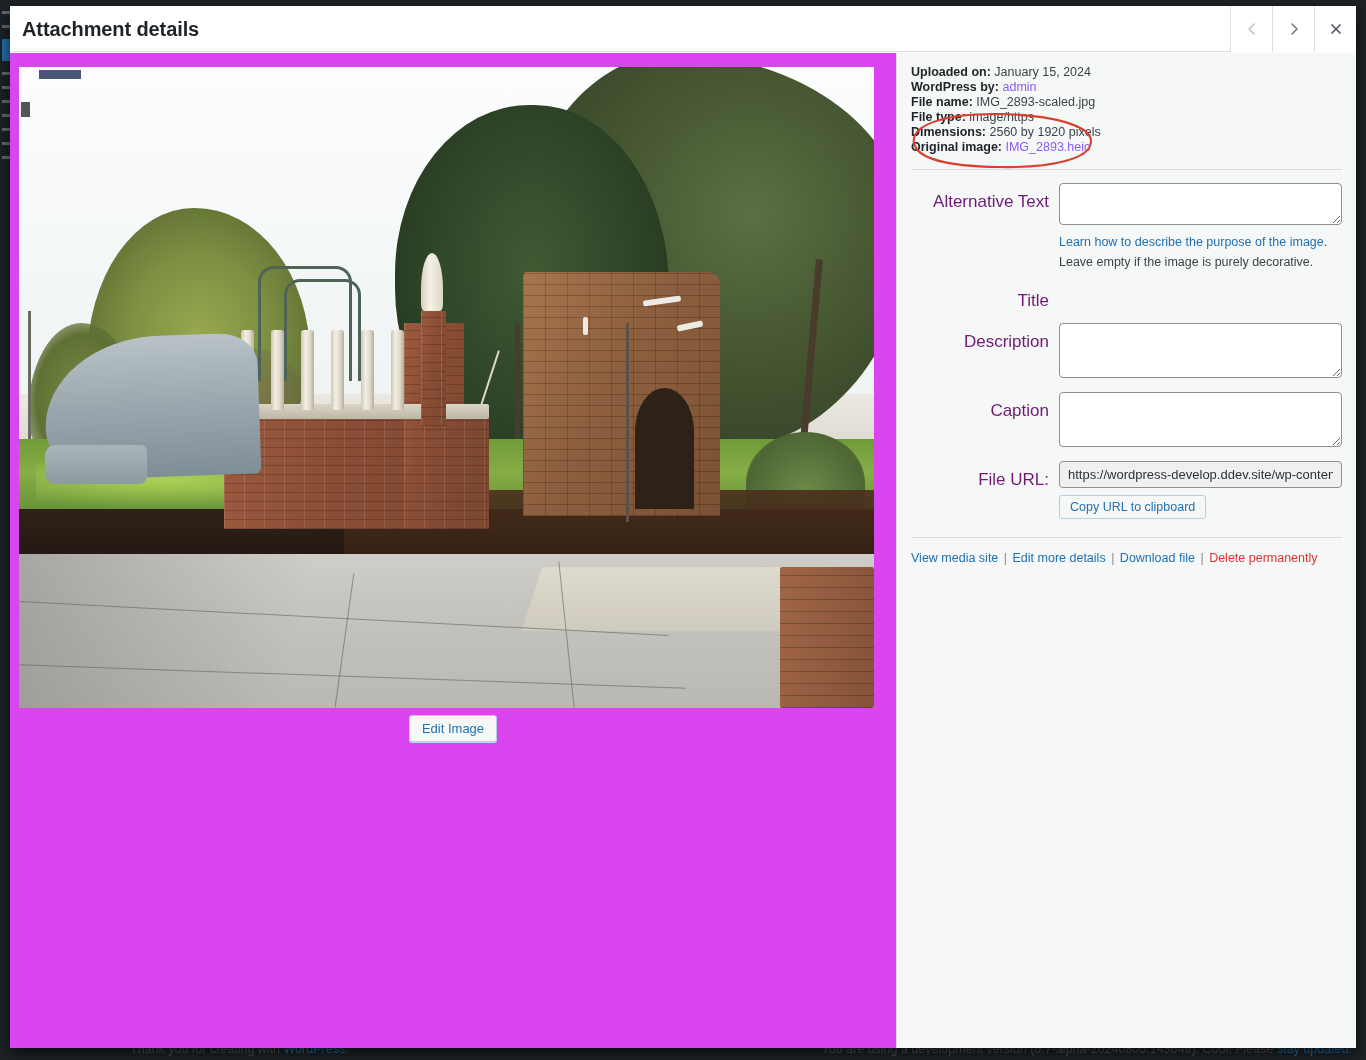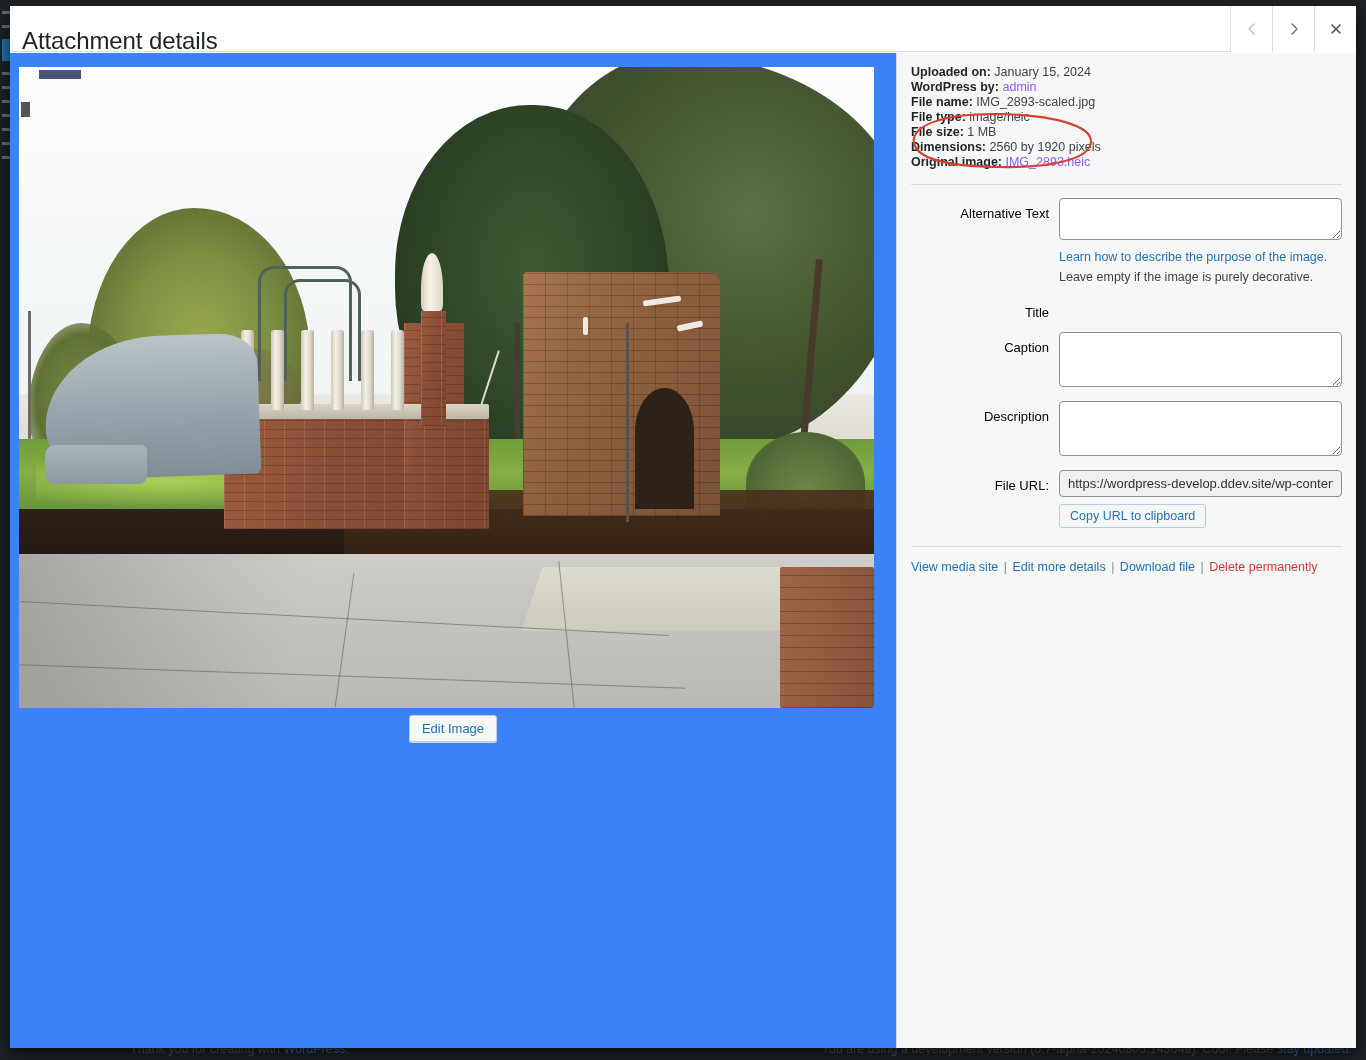--- a/index.html
+++ b/index.html
@@ -48,42 +48,42 @@
   }
 
   
   #modal-header {
     position: relative;
     height: 46px;
     border-bottom: 1px solid #dcdcde;
     background: #fff;
   }
   #modal-title {
-    position: absolute; left: 12px; top: 12px; line-height: 46px;
-    font-size: 24px; font-weight: 400; color: #1d2327;
+    position: absolute; left: 12px; top: 0; line-height: 46px;
+    font-size: 20px; font-weight: 700; color: #1d2327;
     letter-spacing: -0.1px;
   }
   .nav-btns { position: absolute; right: 0; top: 0; display: flex; height: 46px; }
   .nav-btn {
     width: 42px; height: 46px;
     display: flex; align-items: center; justify-content: center;
     background: #fff; border: none; border-left: 1px solid #dcdcde;
     cursor: pointer; padding: 0;
   }
   .nav-btn svg { display: block; }
   .nav-btn.disabled { cursor: default; }
 
   
   #modal-body {
     position: absolute; left: 0; top: 47px; right: 0; bottom: 0;
     display: flex;
   }
   #media-pane {
     width: 886px;
-    background: #3b82f6;
+    background: #d946ef;
     position: relative;
     overflow: hidden;
   }
   #attachment-info-pane {
     flex: 1;
     background: #f6f7f7;
     border-left: 1px solid #dcdcde;
     padding: 12px 14px 0 14px;
     overflow: hidden;
     position: relative;
@@ -284,21 +284,21 @@
     pointer-events: none;
   }
 
   .settings {
     border-top: 1px solid #dcdcde;
     padding-top: 13px;
   }
   .field-row { display: flex; align-items: flex-start; margin-bottom: 10px; }
   .field-label {
     width: 148px; text-align: right; padding-right: 10px;
-    font-size: 13px; color: #000000; line-height: 1.5;
+    font-size: 17px; color: #701a75; line-height: 1.5;
     padding-top: 6px;
   }
   .field-control { flex: 1; min-width: 0; }
   .field-control textarea,
   .field-control input[type=text] {
     width: 100%;
     font-family: "Liberation Sans", sans-serif;
     font-size: 13px; color: #2c3338;
     border: 1px solid #8c8f94; border-radius: 4px;
     padding: 5px 8px; background: #fff;
@@ -471,25 +471,21 @@
         <div>
           <strong>WordPress by:</strong>
           <a>admin</a>
         </div>
         <div>
           <strong>File name:</strong>
           <span>IMG_2893-scaled.jpg</span>
         </div>
         <div>
           <strong>File type:</strong>
-          <span>image/heic</span>
-        </div>
-        <div>
-          <strong>File size:</strong>
-          <span>1 MB</span>
+          <span>image/https</span>
         </div>
         <div>
           <strong>Dimensions:</strong>
           <span>2560 by 1920 pixels</span>
         </div>
         <div>
           <strong>Original image:</strong>
           <a>IMG_2893.heic</a>
         </div>
       </div>
@@ -508,30 +504,30 @@
               <a>Learn how to describe the purpose of the image</a><span>. Leave empty if the image is purely decorative.</span>
             </div>
           </div>
         </div>
 
         <div class="field-row">
           <div class="field-label">Title</div>
         </div>
 
         <div class="field-row">
+          <div class="field-label">Description</div>
+          <div class="field-control">
+            <textarea id="description-input" style=""></textarea>
+          </div>
+        </div>
+
+        <div class="field-row">
           <div class="field-label">Caption</div>
           <div class="field-control">
             <textarea id="caption-input" style=""></textarea>
-          </div>
-        </div>
-
-        <div class="field-row">
-          <div class="field-label">Description</div>
-          <div class="field-control">
-            <textarea id="description-input" style=""></textarea>
           </div>
         </div>
 
         <div class="field-row">
           <div class="field-label">File URL:</div>
           <div class="field-control">
             <input type="text" id="file-url-input" readonly="" value="https://wordpress-develop.ddev.site/wp-content/upl" style="">
             <button id="copy-url-btn">Copy URL to clipboard</button>
           </div>
         </div>

